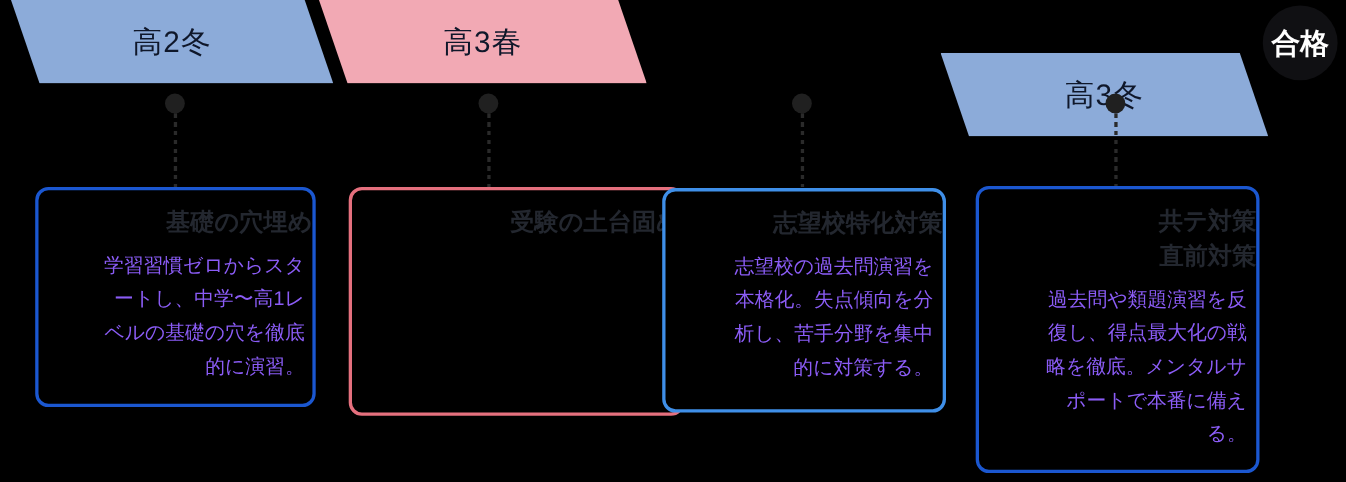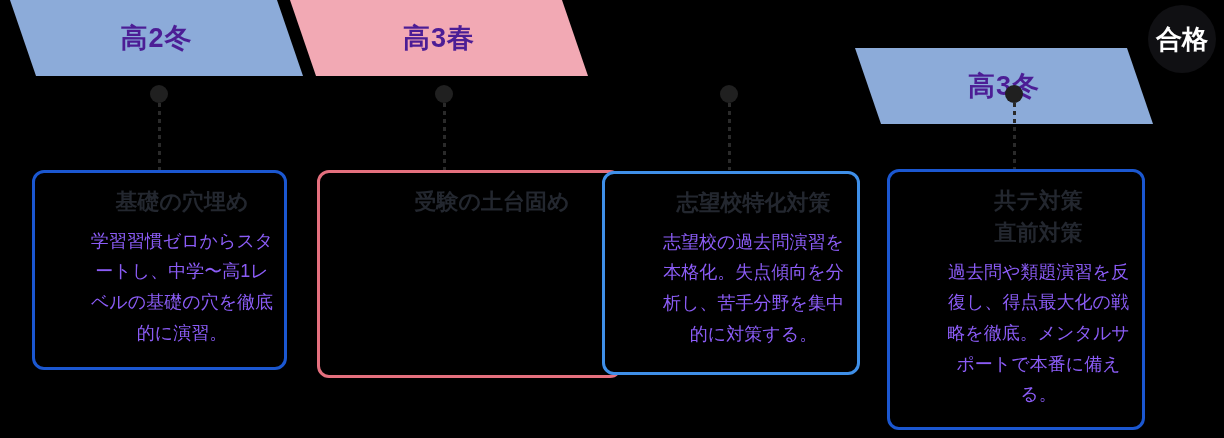--- a/index.html
+++ b/index.html
@@ -24,22 +24,22 @@
     display: flex;
     align-items: center;
     justify-content: center;
   }
   .c1 { left: 10px;  width: 293px; }
   .c2 { left: 290px; width: 298px; }
   .c3 { left: 573px; width: 297px; }
   .c4 { left: 855px; width: 298px; margin-top: 48px; }
   .chevron-label {
     font-size: 27px;
-    font-weight: bold;
-    color: #4c1d95;
+    font-weight: normal;
+    color: #0f172a;
     letter-spacing: 1px;
   }
   
   .goal {
     position: absolute;
     left: 1148px;
     top: 5px;
     width: 68px;
     height: 68px;
     border-radius: 50%;
@@ -71,21 +71,21 @@
     background: repeating-linear-gradient(to bottom, #2a2a2a 0 4px, transparent 4px 8px);
   }
   .l1 { left: 158px; } .l2 { left: 443px; } .l3 { left: 728px; } .l4 { left: 1013px; }
   
   .box {
     position: absolute;
     border: 3px solid #1b57d0;
     border-radius: 12px;
     background: #000000;
     box-sizing: border-box;
-    text-align: center;
+    text-align: right;
     padding-left: 45px;
   }
   .b1 { left: 32px;  top: 170px; width: 255px; height: 200px; }
   .b2 { left: 317px; top: 170px; width: 305px; height: 208px; }
   .b3 { left: 602px; top: 171px; width: 258px; height: 204px; }
   .b4 { left: 887px; top: 169px; width: 258px; height: 261px; }
   .box-title {
     margin-top: 13px;
     font-size: 22px;
     font-weight: bold;

